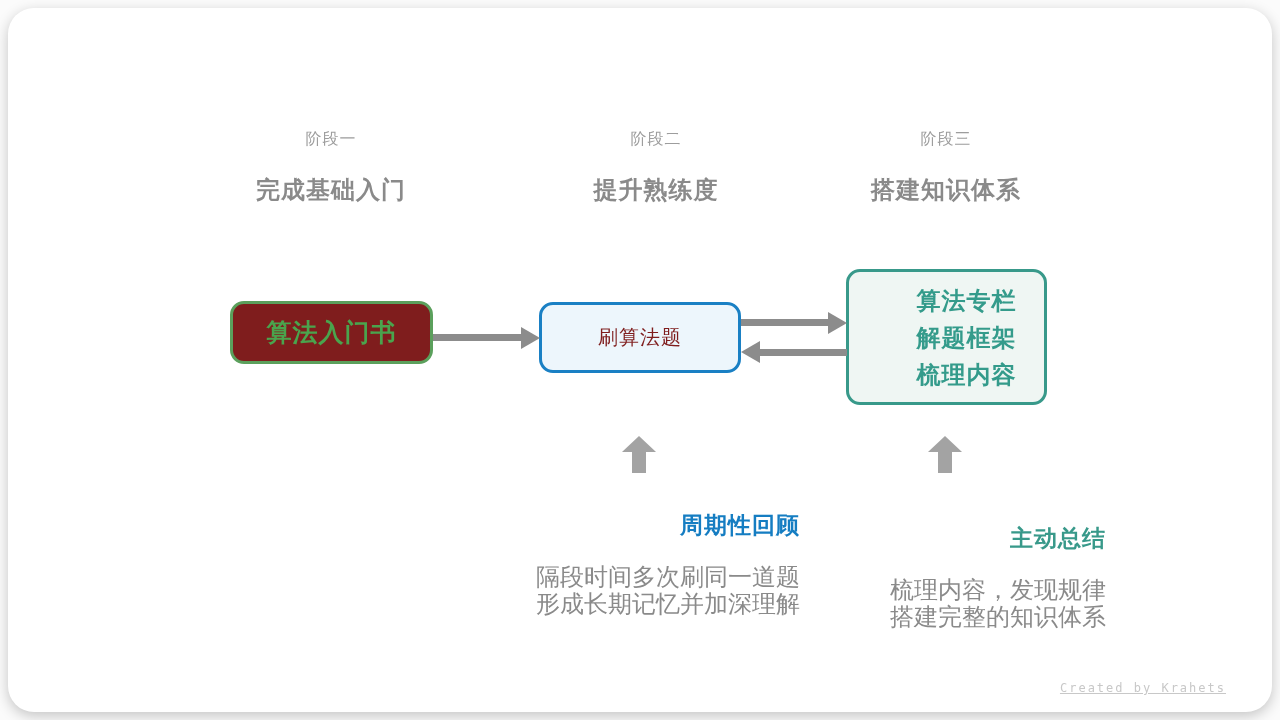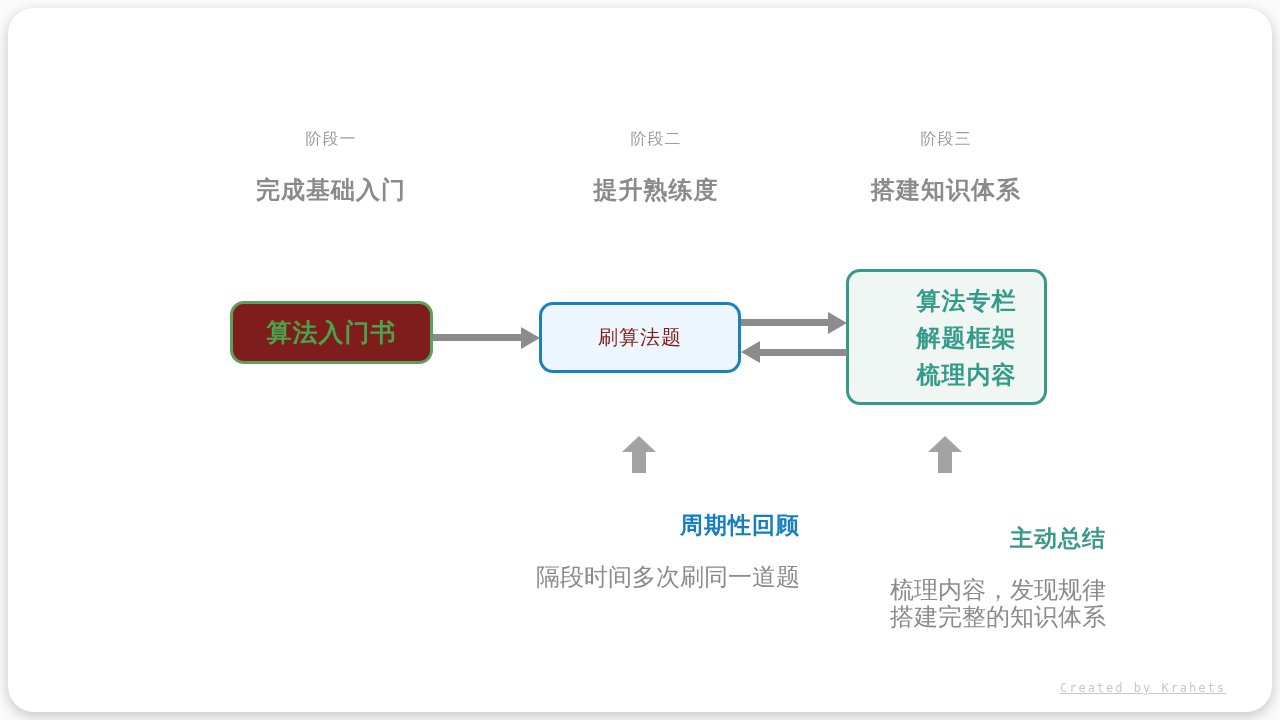--- a/index.html
+++ b/index.html
@@ -144,20 +144,21 @@
 
   <div class="up-head" id="up-review-head"></div>
   <div class="up-stem" id="up-review-stem"></div>
   <div class="up-head" id="up-summary-head"></div>
   <div class="up-stem" id="up-summary-stem"></div>
 
   <div class="annotation" id="annotation-review">
     <div class="ann-title">周期性回顾</div>
     <div class="ann-desc">
       <div>隔段时间多次刷同一道题</div>
+      <div>形成长期记忆并加深理解</div>
     </div>
   </div>
   <div class="annotation" id="annotation-summary">
     <div class="ann-title">主动总结</div>
     <div class="ann-desc">
       <div>梳理内容，发现规律</div>
       <div>搭建完整的知识体系</div>
     </div>
   </div>
 

